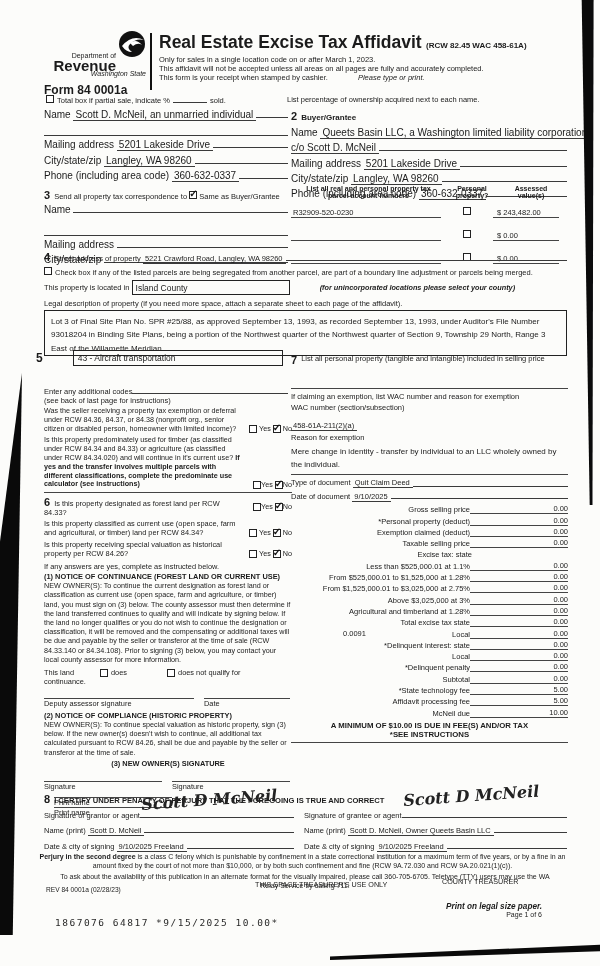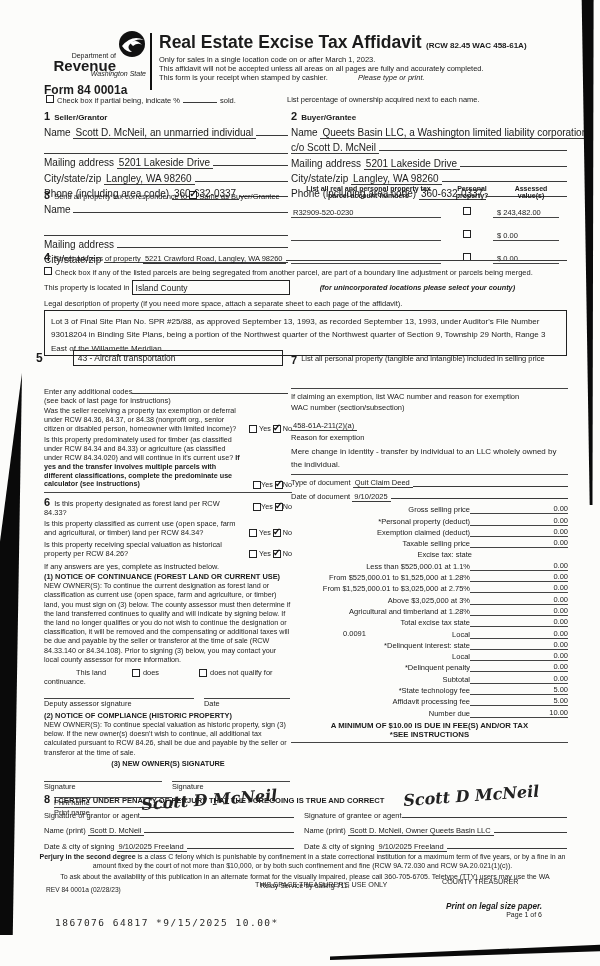--- a/index.html
+++ b/index.html
@@ -66,28 +66,27 @@
       <span class="b" style="font-size:17.5px;">Real Estate Excise Tax Affidavit</span>
       <span class="fs8" style="font-weight:bold;">(RCW 82.45 WAC 458-61A)</span>
     </div>
     <div class="fs75" style="margin-top:2px;">Only for sales in a single location code on or after March 1, 2023.</div>
     <div class="fs75">This affidavit will not be accepted unless all areas on all pages are fully and accurately completed.</div>
     <div class="fs75"><span>This form is your receipt when stamped by cashier. </span><span class="i">Please type or print.</span></div>
   </div>
 
   <div class="abs row fs75" style="left:46px; top:95px; width:250px;">
     <span class="cb" style="margin-right:3px;"></span>
-    <span>Check box if partial being, indicate %</span>
+    <span>Total box if partial sale, indicate %</span>
     <span class="blank" style="width:34px; margin:0 3px;"></span>
     <span>sold.</span>
   </div>
   <div class="abs fs75" style="left:287px; top:95px;">List percentage of ownership acquired next to each name.</div>
 
   <div class="abs" style="left:44px; top:106px; width:244px;">
-    <div><span class="secnum">1</span><span class="b fs8">Seller/Grantor</span></div>
     <div class="field-line"><span>Name</span>&nbsp;<span class="val">Scott D. McNeil, an unmarried individual</span><span class="grow"></span></div>
     <div class="field-line" style="margin-top:6px;">
         <span class="grow"></span>
       </div>
     <div class="field-line"><span>Mailing address</span>&nbsp;<span class="val">5201 Lakeside Drive</span><span class="grow"></span></div>
     <div class="field-line"><span>City/state/zip</span>&nbsp;<span class="val">Langley, WA  98260</span><span class="grow"></span></div>
     <div class="field-line"><span>Phone (including area code)</span>&nbsp;<span class="val">360-632-0337</span><span class="grow"></span></div>
   </div>
 
   <div class="abs" style="left:291px; top:106px; width:276px;">
@@ -226,21 +225,21 @@
         <span class="cb"></span>&nbsp;<span>Yes</span>&nbsp;<span class="cb">
             <span class="chk">✓</span>
           </span>&nbsp;<span>No</span>
       </div>
     </div>
 
     <div style="font-size:7.4px; margin-top:4px;">If any answers are yes, complete as instructed below.</div>
     <div class="b" style="font-size:7.4px; margin-top:1px;">(1) NOTICE OF CONTINUANCE (FOREST LAND OR CURRENT USE)</div>
     <div style="font-size:7.2px; line-height:9.2px;">NEW OWNER(S): To continue the current designation as forest land or classification as current use (open space, farm and agriculture, or timber) land, you must sign on (3) below. The county assessor must then determine if the land transferred continues to qualify and will indicate by signing below. If the land no longer qualifies or you do not wish to continue the designation or classification, it will be removed and the compensating or additional taxes will be due and payable by the seller or transferor at the time of sale (RCW 84.33.140 or 84.34.108). Prior to signing (3) below, you may contact your local county assessor for more information.</div>
 
-    <div class="row" style="font-size:7.4px; margin-top:4px; align-items:center;margin-left:32px;">
+    <div class="row" style="font-size:7.4px; margin-top:4px; align-items:center;">
       <span>This land</span>
       <span class="cb" style="margin-left:26px; margin-right:3px;"></span>
         <span>does</span>
       <span class="cb" style="margin-left:40px; margin-right:3px;"></span>
         <span>does not qualify for</span>
     </div>
     <div style="font-size:7.4px;">continuance.</div>
 
     <div class="row" style="margin-top:12px;">
       <div style="width:150px;">
@@ -390,21 +389,21 @@
           <span class="fl">*State technology fee</span>
           <span class="fill"></span>
           <span class="fv">5.00</span>
         </div>
       <div class="fin-row">
           <span class="fl">Affidavit processing fee</span>
           <span class="fill"></span>
           <span class="fv">5.00</span>
         </div>
       <div class="fin-row">
-          <span class="fl">Number due</span>
+          <span class="fl">McNeil due</span>
           <span class="fill"></span>
           <span class="fv">10.00</span>
         </div>
     </div>
 
     <div class="b" style="font-size:7.8px; text-align:center; margin-top:3px;">A MINIMUM OF $10.00 IS DUE IN FEE(S) AND/OR TAX</div>
     <div class="b" style="font-size:7.8px; text-align:center;">*SEE INSTRUCTIONS</div>
     <div class="hline" style="margin-top:3px;"></div>
   </div>
 

